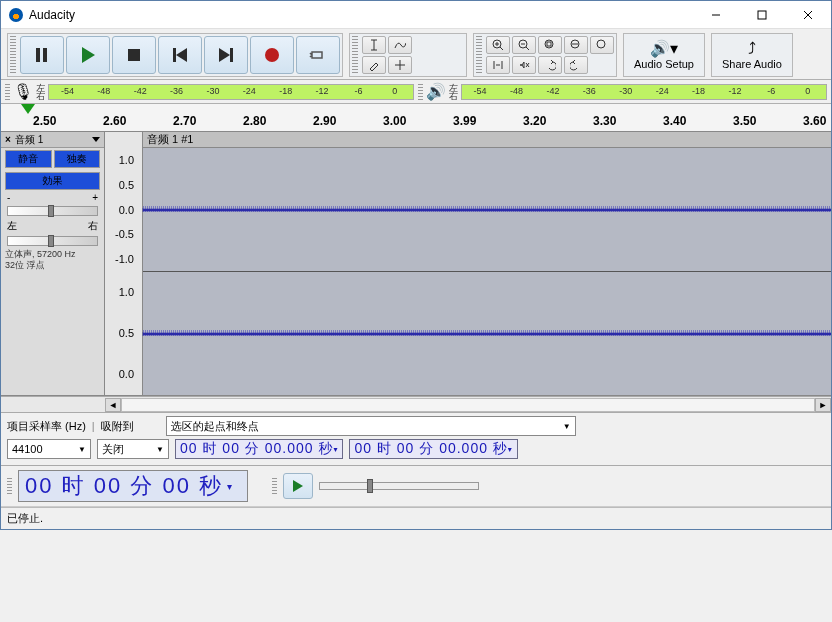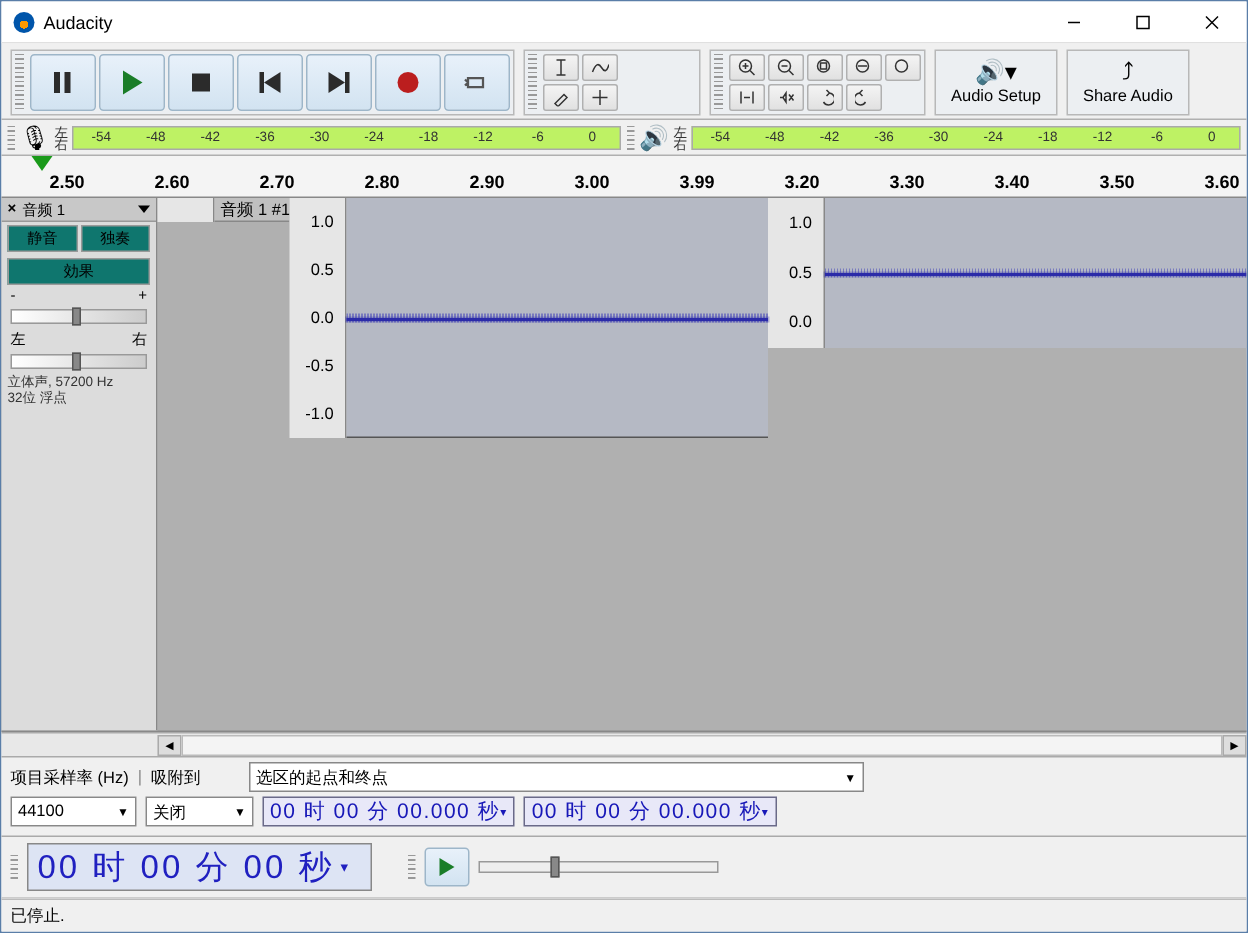--- a/index.html
+++ b/index.html
@@ -1,17 +1,17 @@
 <!DOCTYPE html>
 <html><head>
 <meta charset="utf-8">
 <style>
   * { box-sizing: border-box; margin: 0; padding: 0; font-family: "Microsoft YaHei", "Segoe UI", sans-serif; }
   html, body { width: 832px; height: 622px; overflow: hidden; background: #f0f0f0; }
-  .window { width: 832px; height: 622px; border: 1px solid #5a7ea8; background: #fff; display: flex; flex-direction: column; }
+  .window { width: 832px; height: 530px; border: 1px solid #5a7ea8; background: #fff; display: flex; flex-direction: column; }
   .titlebar { height: 28px; display: flex; align-items: center; background: #fff; border-bottom: 1px solid #e0e0e0; }
   .title-left { display: flex; align-items: center; gap: 6px; padding-left: 8px; font-size: 12px; }
   .logo { width: 14px; height: 14px; border-radius: 50%; background: radial-gradient(circle at 50% 60%, #ff9900 0 25%, #0055aa 25% 100%); display:inline-block;}
   .title-right { margin-left: auto; display: flex; }
   .winbtn { width: 46px; height: 28px; display:flex; align-items:center; justify-content:center; font-size:13px; }
   .menubar { height: 20px; display:flex; align-items:center; padding: 0 4px; font-size: 12px; gap: 0; background:#fff;}
   .menuitem { padding: 1px 8px; }
   .toolbars { background:#f0f0f0; border-bottom:1px solid #b0b0b0; padding:4px 6px 2px 6px; display:flex; align-items:stretch; gap:6px; flex-wrap:nowrap;}
   .group { border:1px solid #b8b8b8; background:#eceff2; display:flex; align-items:center; padding:2px; gap:2px; position:relative;}
   .grip { width:6px; align-self:stretch; background:repeating-linear-gradient(to bottom,#999 0 1px,transparent 1px 3px); margin-right:2px;}
@@ -38,25 +38,25 @@
   .timeline { height:28px; background:#f4f4f4; border-bottom:1px solid #888; position:relative; font-family:monospace; font-size:12px; overflow:hidden;}
   .timeline .playhead{position:absolute;left:20px;top:0;width:0;height:0;border-left:7px solid transparent;border-right:7px solid transparent;border-top:10px solid #1a9a1a;}
   .timeline .num{position:absolute; top:10px; font-weight:bold;}
   .tracks { flex:1; display:flex; border-bottom:1px solid #888; overflow:hidden; background:#b0b0b0;}
   .trackpanel { width:104px; background:#dcdcdc; border-right:1px solid #888; font-size:10px;}
   .tphdr { display:flex; align-items:center; background:#c8c8c8; border-bottom:1px solid #999; height:16px;}
   .tphdr .x{width:14px;text-align:center;font-weight:bold;}
   .tphdr .nm{flex:1;font-size:10px;}
   .tphdr .dd{width:0;height:0;border-left:4px solid transparent;border-right:4px solid transparent;border-top:5px solid #000;margin-right:4px;}
   .tprow{display:flex;gap:2px;padding:2px 4px;}
-  .tpbtn{flex:1;border:1px solid #999;background:#0f766e;text-align:center;font-size:10px;padding:1px 0;}
+  .tpbtn{flex:1;border:1px solid #999;background:#1d4ed8;text-align:center;font-size:10px;padding:1px 0;}
   .tpslider{height:10px;background:linear-gradient(to right,#fff,#ccc);border:1px solid #999;margin:3px 6px;position:relative;}
   .tpslider .thumb{position:absolute;top:-2px;width:6px;height:12px;background:#888;border:1px solid #555;left:45%;}
   .tpinfo{font-size:9px;padding:0 4px;line-height:11px;color:#333;}
-  .wavecol { flex:1; display:flex; flex-direction:row;}
+  .wavecol { flex:1; display:flex; flex-direction:column;}
   .wavename { height:16px; background:#c0c0c0; border-bottom:1px solid #888; font-size:11px; padding-left:4px;}
   .wavearea { flex:1; display:flex; background:#b0b0b0;}
   .vscale { width:38px; background:#e6e6e6; border-right:1px solid #888; font-family:monospace; font-size:11px; display:flex; flex-direction:column;}
   .vscale div{flex:1;display:flex;align-items:center;justify-content:flex-end;padding-right:8px;}
   .wave { flex:1; background:#b5b9c4; position:relative; border-bottom:1px solid #555;}
   .wave .center{position:absolute;left:0;right:0;top:50%;height:2px;background:#2b2ba8;box-shadow:0 0 0 1px rgba(40,40,168,0.3);}
   .wave .noise{position:absolute;left:0;right:0;top:calc(50% - 3px);height:6px;background:repeating-linear-gradient(90deg,#3a3ab8 0 1px,transparent 1px 2px);opacity:.5;}
   .hscroll{ height:16px; background:#e8e8e8; border-top:1px solid #aaa; display:flex; align-items:center;}
   .hscroll .sbtn{width:16px;height:14px;border:1px solid #aaa;background:#ddd;font-size:9px;display:flex;align-items:center;justify-content:center;}
   .hscroll .strack{flex:1;height:14px;background:#f4f4f4;border:1px solid #bbb;}

